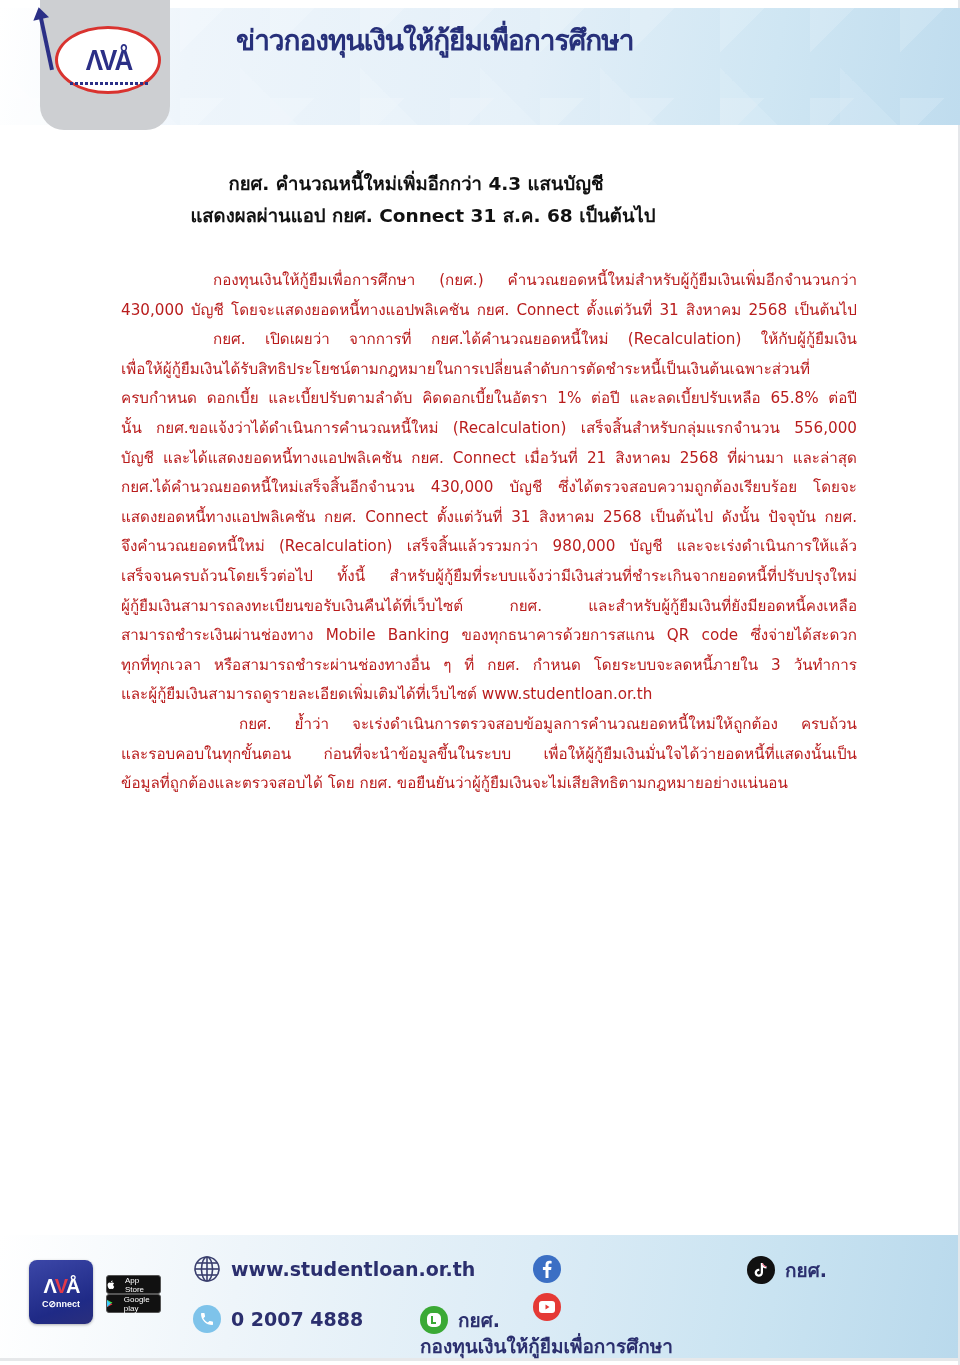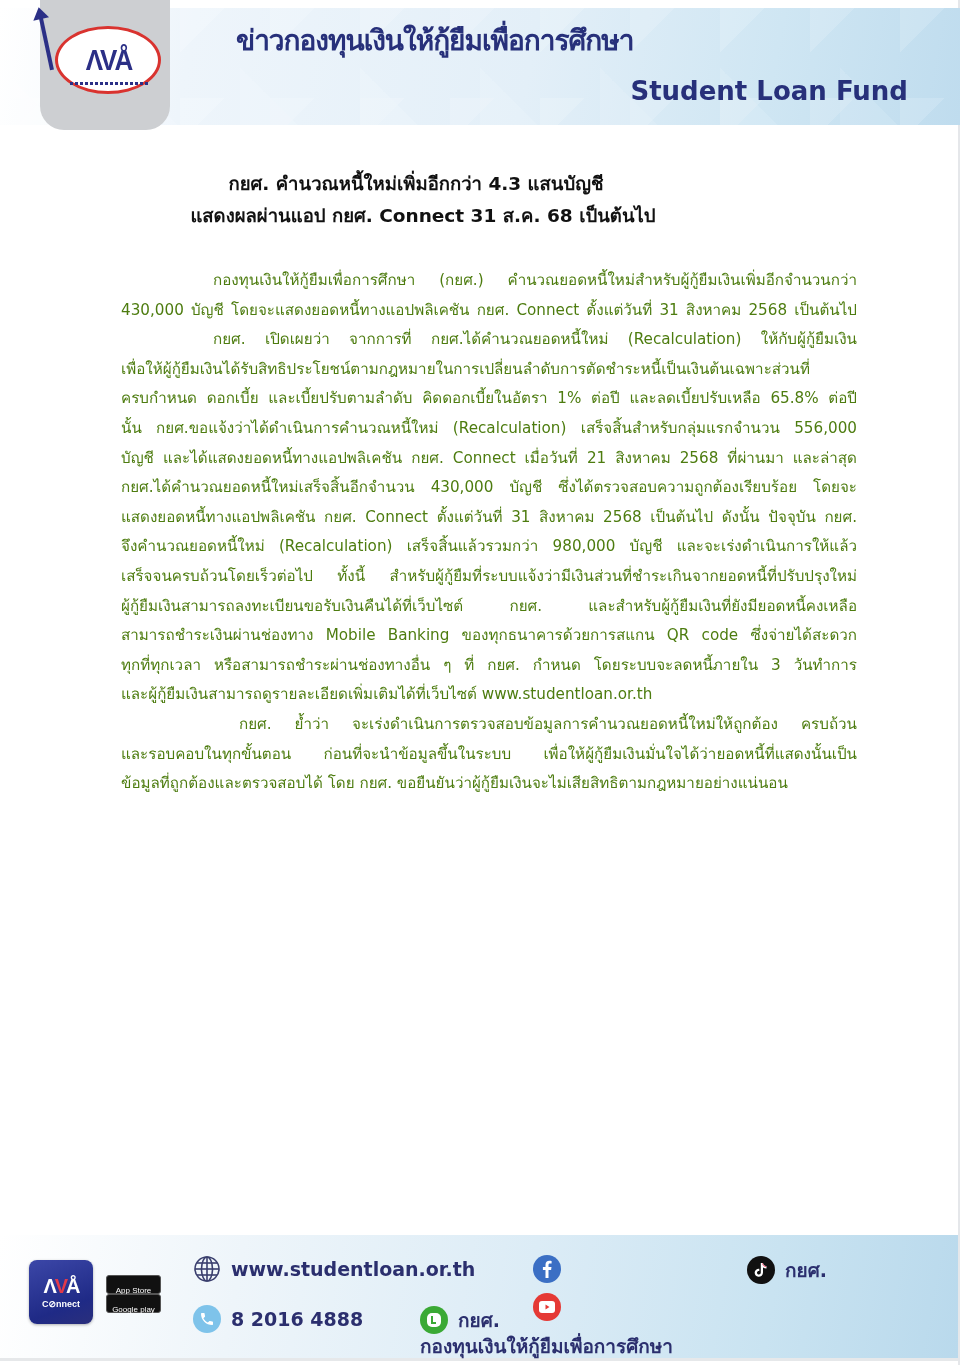--- a/index.html
+++ b/index.html
@@ -64,21 +64,21 @@
   .headline {
     position: absolute; left: 0; width: 832px; top: 168px; text-align: center;
     font-family: "DejaVu Sans", sans-serif; font-weight: 700; color: #111;
     font-size: 18.5px; line-height: 32px;
   }
   .headline div { white-space: nowrap; }
   .headline .l2 { padding-left: 14px; }
   
   .body-text {
     position: absolute; left: 121px; width: 736px; top: 266px;
-    font-family: "DejaVu Sans", sans-serif; font-size: 15.2px; color: #4d7c0f;
+    font-family: "DejaVu Sans", sans-serif; font-size: 15.2px; color: #b91c1c;
     line-height: 29.6px;
   }
   .body-text .line { white-space: nowrap; text-align: justify; text-align-last: justify; overflow: hidden; }
   .body-text .line.last { text-align-last: left; }
   .body-text .indent { padding-left: 92px; }
   .body-text .indent2 { padding-left: 118px; }
   
   .footer-band {
     position: absolute; left: 0; top: 1235px; width: 958px; height: 123px;
     background: linear-gradient(100deg, #ffffff 0%, #eef5fa 25%, #dcecf6 55%, #c9e3f1 80%, #b9d9ec 100%);
@@ -89,21 +89,21 @@
     background: linear-gradient(160deg, #3c47a8, #1f2a86 70%, #2a2f7c);
     display: flex; flex-direction: column; align-items: center; justify-content: center;
     box-shadow: 0 1px 3px rgba(0,0,0,.3);
   }
   .connect-logo .cm { color: #fff; font-family: "Liberation Sans", sans-serif; font-weight: 700; font-size: 20px; letter-spacing: -2px; line-height: 22px; }
   .connect-logo .cm span { color: #e33a4a; }
   .connect-logo .cw { color: #fff; font-family: "Liberation Sans", sans-serif; font-weight: 700; font-size: 9px; margin-top: 2px; }
   .store-btn {
     position: absolute; left: 106px; width: 53px; height: 17px; background: #111; border-radius: 3px;
     color: #fff; font-family: "Liberation Sans", sans-serif; font-size: 8px;
-    display: flex; align-items: center; justify-content: flex-start; gap: 10px; border: 1px solid #555; flex-direction: column;
+    display: flex; align-items: center; justify-content: flex-end; gap: 10px; border: 1px solid #555;
   }
   .store-btn.apple { top: 40px; }
   .store-btn.google { top: 59px; }
   .contact {
     position: absolute; display: flex; align-items: center; gap: 10px;
     font-family: "DejaVu Sans", sans-serif; font-weight: 700; color: #2b2f6e; font-size: 19px; white-space: nowrap;
   }
   .ic {
     width: 28px; height: 28px; border-radius: 50%; display: inline-flex; align-items: center; justify-content: center;
     flex-shrink: 0;
@@ -117,21 +117,20 @@
 
   <div class="header-band"></div>
   <div class="logo-tile">
     <div class="logo-oval">
       <div class="logo-arrow"></div>
       <span class="mark">ΛVÅ</span>
       <div class="logo-sub"></div>
     </div>
   </div>
   <div class="header-title">ข่าวกองทุนเงินให้กู้ยืมเพื่อการศึกษา</div>
-  <div class="header-sub">Student Loan Fund</div>
 
   <div class="headline">
     <div>กยศ. คำนวณหนี้ใหม่เพิ่มอีกกว่า 4.3 แสนบัญชี</div>
     <div class="l2">แสดงผลผ่านแอป กยศ. Connect 31 ส.ค. 68 เป็นต้นไป</div>
   </div>
 
   <div class="body-text">
     <div class="line indent">กองทุนเงินให้กู้ยืมเพื่อการศึกษา (กยศ.) คำนวณยอดหนี้ใหม่สำหรับผู้กู้ยืมเงินเพิ่มอีกจำนวนกว่า</div>
     <div class="line">430,000 บัญชี โดยจะแสดงยอดหนี้ทางแอปพลิเคชัน กยศ. Connect ตั้งแต่วันที่ 31 สิงหาคม 2568 เป็นต้นไป</div>
     <div class="line indent">กยศ. เปิดเผยว่า จากการที่ กยศ.ได้คำนวณยอดหนี้ใหม่ (Recalculation) ให้กับผู้กู้ยืมเงิน</div>
@@ -185,21 +184,21 @@
       </span>
       <span>www.studentloan.or.th</span>
     </div>
 
     <div class="contact" style="left:193px; top:70px;">
       <span class="ic" style="background:#7ec3ea;">
         <svg width="16" height="16" viewBox="0 0 24 24">
             <path d="M6.6 10.8c1.4 2.8 3.8 5.1 6.6 6.6l2.2-2.2c.3-.3.7-.4 1-.2 1.1.4 2.3.6 3.6.6.6 0 1 .4 1 1V20c0 .6-.4 1-1 1C10.6 21 3 13.4 3 4c0-.6.4-1 1-1h3.5c.6 0 1 .4 1 1 0 1.3.2 2.5.6 3.6.1.3 0 .7-.2 1l-2.3 2.2z" fill="#fff"></path>
           </svg>
       </span>
-      <span>8 2016 4888</span>
+      <span>0 2007 4888</span>
     </div>
 
     <div class="contact" style="left:420px; top:20px;flex-direction:column;">
       <span class="ic" style="background:#3b6fc4;">
         <svg width="14" height="18" viewBox="0 0 10 18">
             <path d="M6.5 18V10h2.6l.4-3H6.5V5.1c0-.9.3-1.5 1.5-1.5H9.6V.9C9.3.8 8.4.7 7.3.7 5 .7 3.5 2.1 3.5 4.7V7H.9v3h2.6v8z" fill="#fff"></path>
           </svg>
       </span>
       <span class="ic" style="background:#e53935;">
         <svg width="16" height="12" viewBox="0 0 16 12">

